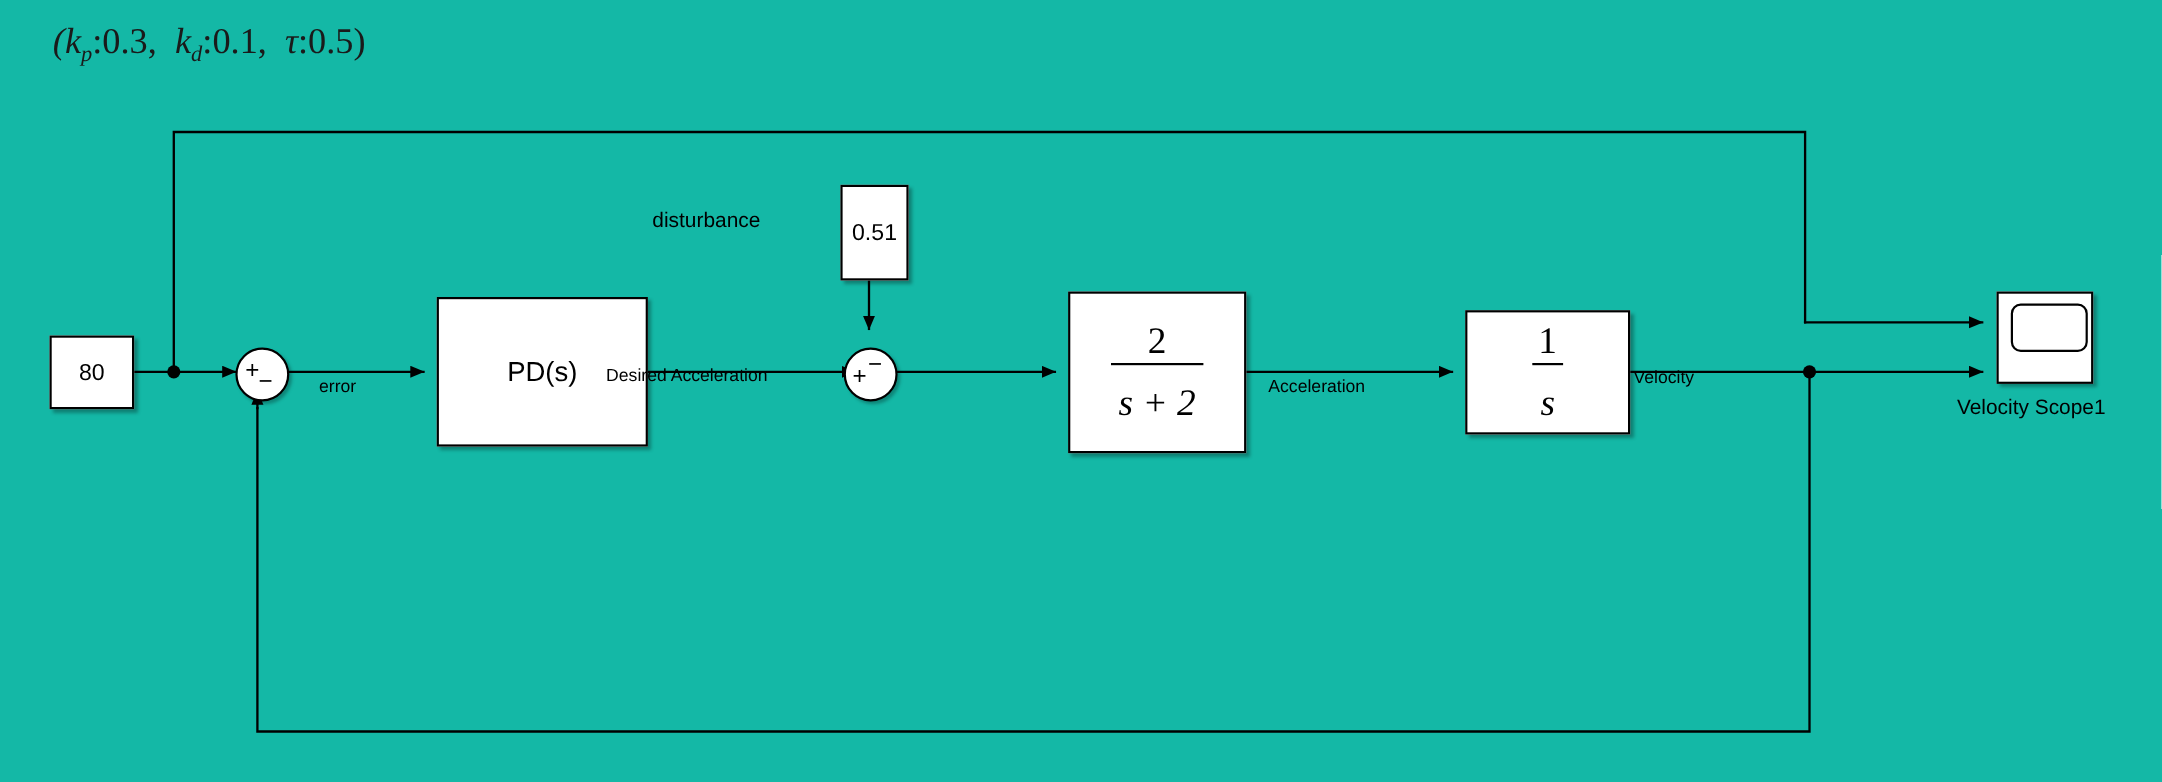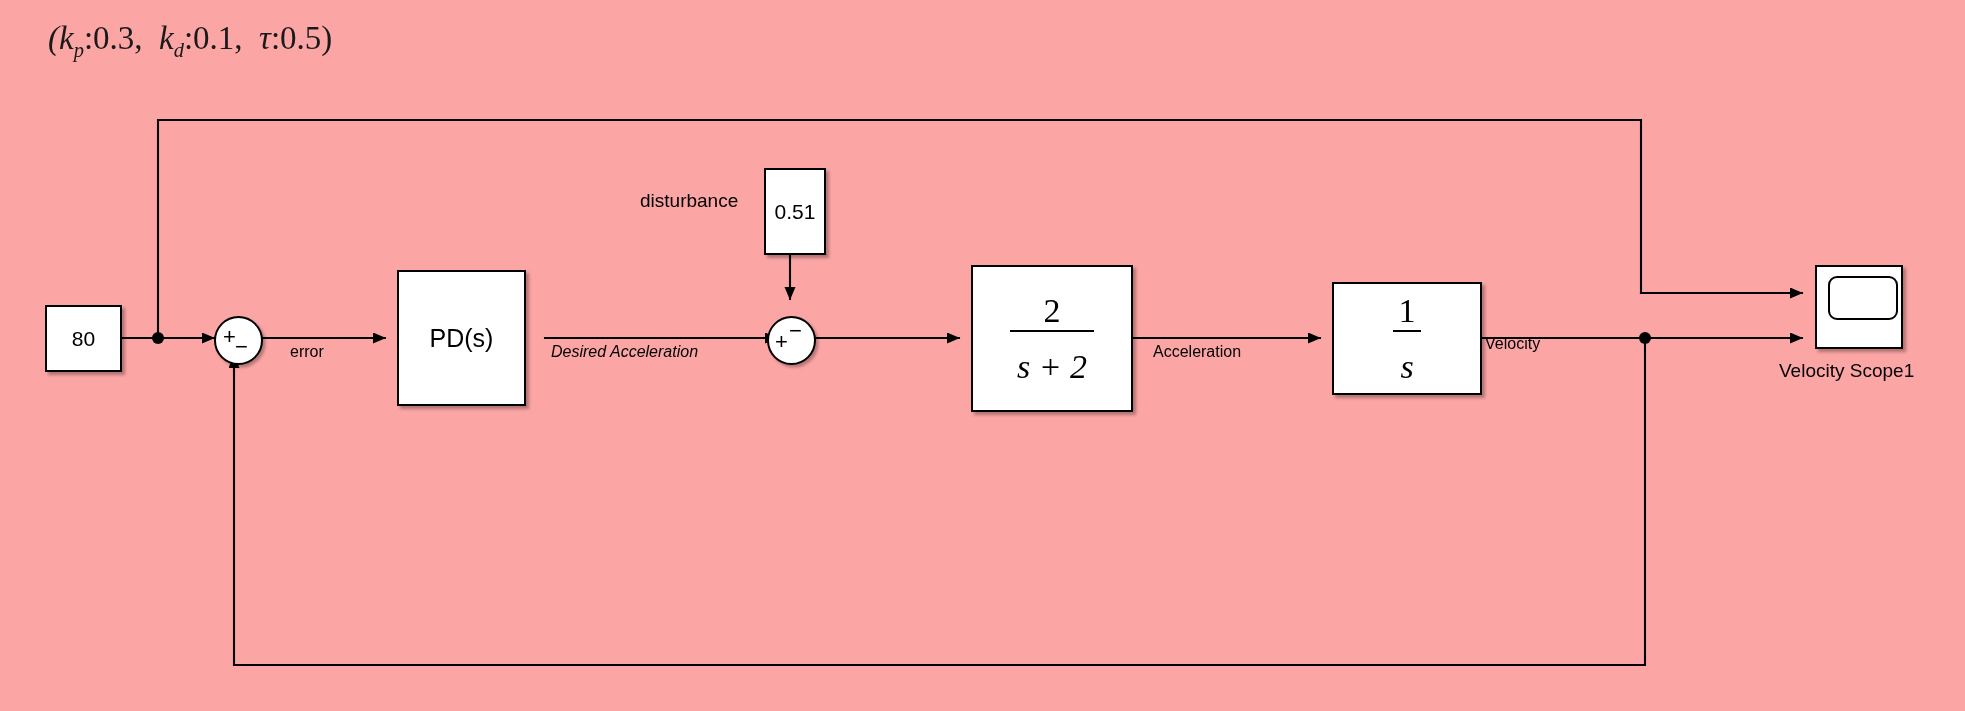--- a/index.html
+++ b/index.html
@@ -5,21 +5,21 @@
 <style>
   html, body {
     margin: 0;
     padding: 0;
     background: #ffffff;
   }
   #canvas {
     position: relative;
     width: 1965px;
     height: 711px;
-    background: #fca5a5;
+    background: #14b8a6;
     overflow: hidden;
     font-family: "Liberation Sans", sans-serif;
   }
   #wires {
     position: absolute;
     left: 0;
     top: 0;
     width: 1965px;
     height: 711px;
     pointer-events: none;
@@ -172,26 +172,26 @@
   <div class="node blk blk-const" style="left:33px; top:305px; width:77px; height:67px;">
     <span>80</span>
   </div>
 
   <div class="sum" style="left:214px; top:316px; width:45px; height:45px;">
     <span class="sum-sign" style="left:7px; top:8px;">+</span>
     <span class="sum-sign" style="left:19px; top:18px;">−</span>
   </div>
   <div class="lbl" style="left:290px; top:343px;">error</div>
 
-  <div class="node blk blk-pd" style="left:385px; top:270px; width:129px; height:136px;">
+  <div class="node blk blk-pd" style="left:385px; top:270px; width:192px; height:136px;">
     <span>PD(s)</span>
   </div>
-  <div class="lbl" style="left:551px; top:343px;font-style:italic;">Desired Acceleration</div>
-
-  <div class="lbl lbl-name" style="left:640px; top:190px;text-align:center;">disturbance</div>
+  <div class="lbl" style="left:551px; top:333px;">Desired Acceleration</div>
+
+  <div class="lbl lbl-name" style="left:593px; top:190px;text-align:center;">disturbance</div>
   <div class="node blk blk-const" style="left:752px; top:168px; width:62px; height:87px;">
     <span>0.51</span>
   </div>
 
   <div class="sum" style="left:767px; top:316px; width:45px; height:45px;">
     <span class="sum-sign" style="left:6px; top:13px;">+</span>
     <span class="sum-sign" style="left:20px; top:2px;">−</span>
   </div>
 
   <div class="node blk" style="left:959px; top:265px; width:162px; height:147px;">

